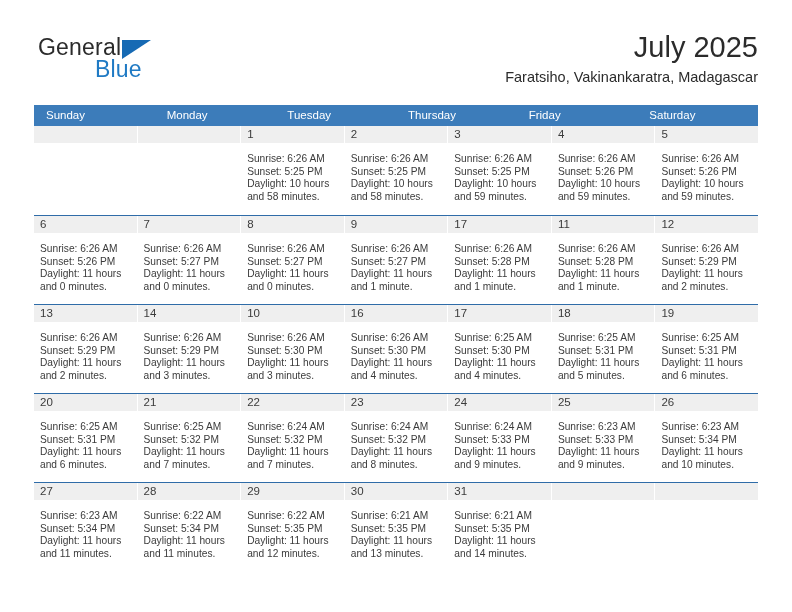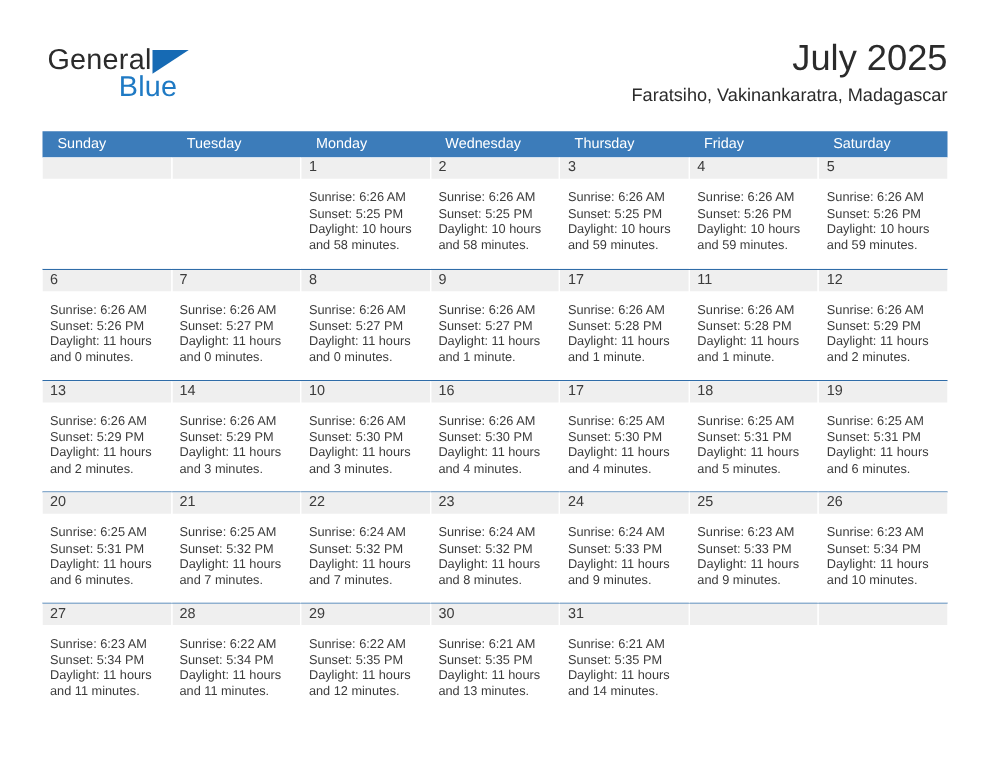--- a/index.html
+++ b/index.html
@@ -145,23 +145,22 @@
       <h1 class="cal-title">July 2025</h1>
       <div class="cal-sub">Faratsiho, Vakinankaratra, Madagascar</div>
     </div>
 
   </div>
 
   <div class="calendar">
 
     <div class="weekhead">
       <div class="wh">Sunday</div>
+      <div class="wh">Monday</div>
       <div class="wh">Tuesday</div>
-      <div class="wh">Monday</div>
-      <div class="wh">Wednesday</div>
       <div class="wh">Thursday</div>
       <div class="wh">Friday</div>
       <div class="wh">Saturday</div>
     </div>
 
     <div id="weeks-container">
         <div class="weekrow">
           <div class="daycell empty">
             <div class="daynum-band"></div>
             <div class="daynum"></div>

